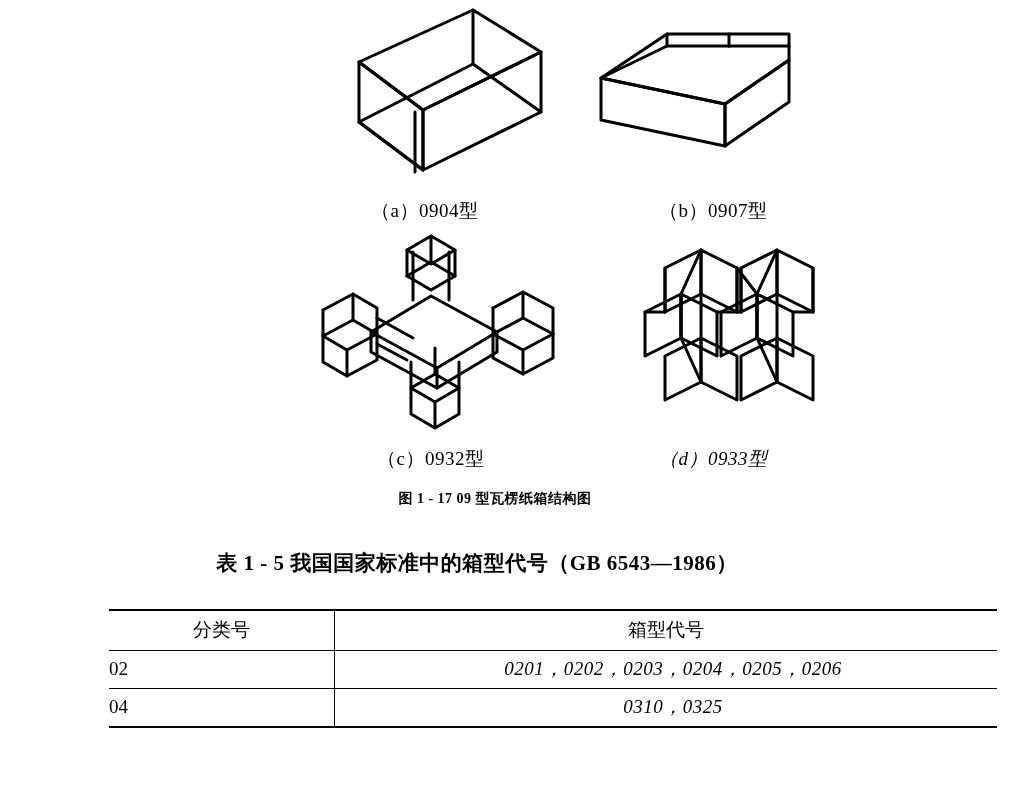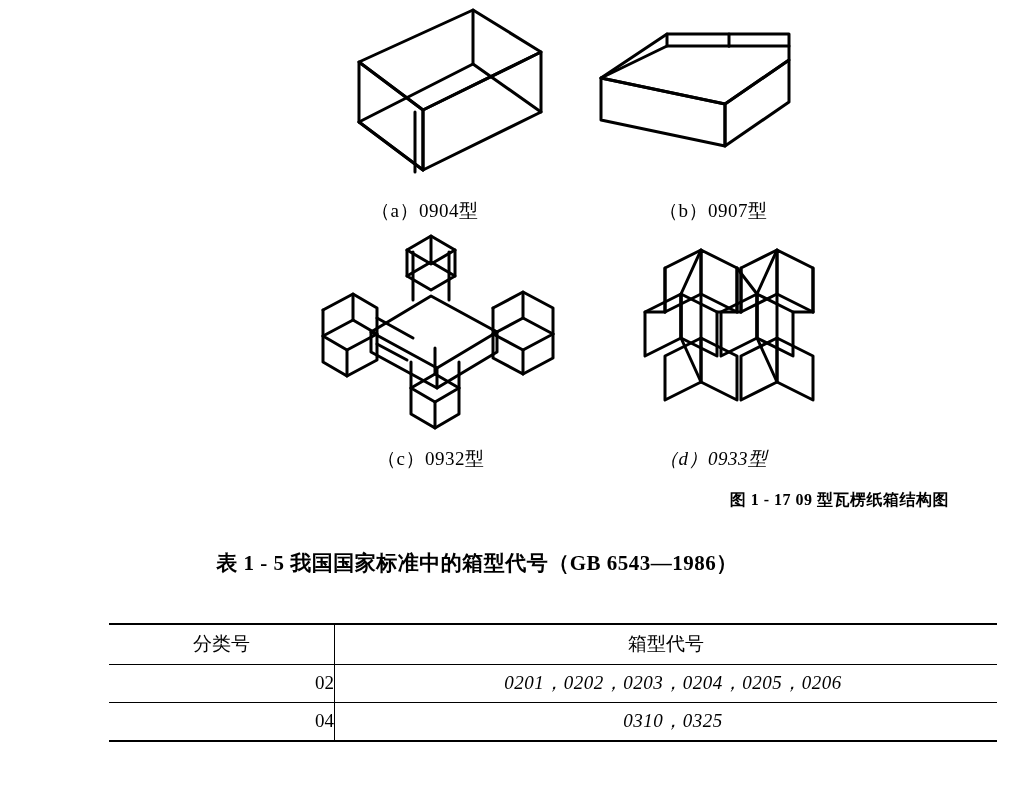--- a/index.html
+++ b/index.html
@@ -44,22 +44,22 @@
   .cap-b { left: 618px; top: 198px; }
   .cap-c { left: 336px; top: 446px; }
   .cap-d { left: 618px; top: 446px; font-style: italic; }
 
   
   .figure-title {
     position: absolute;
     left: 0;
     top: 490px;
     width: 908px;
-    text-align: right;
-    font-size: 16px;
+    text-align: center;
+    font-size: 14px;
     font-weight: bold;
     font-family: "Liberation Serif", serif;
     letter-spacing: 0.5px;
   }
 
   
   .table-title {
     position: absolute;
     left: 0;
     top: 549px;
@@ -68,21 +68,21 @@
     font-size: 21px;
     font-weight: bold;
     font-family: "Liberation Serif", serif;
     letter-spacing: 0.5px;
   }
 
   
   .table-wrap {
     position: absolute;
     left: 68px;
-    top: 623px;
+    top: 609px;
     width: 888px;
   }
   table.codes {
     border-collapse: collapse;
     width: 888px;
     font-size: 19px;
     font-family: "Liberation Serif", serif;
   }
   table.codes thead th {
     font-weight: normal;
@@ -93,21 +93,21 @@
   }
   table.codes thead th.col-class { width: 225px; border-right: 1.4px solid #000; }
   table.codes tbody td {
     padding: 5px 0 6px 0;
     border-bottom: 1.4px solid #000;
   }
   table.codes tbody tr:last-child td {
     border-bottom: 2.5px solid #000;
   }
   td.cls {
-    text-align: right;
+    text-align: left;
     width: 225px;
     border-right: 1.4px solid #000;
   }
   td.code {
     text-align: center;
     padding-left: 14px !important;
     letter-spacing: 0.5px;
     font-style: italic;
   }
 </style>

